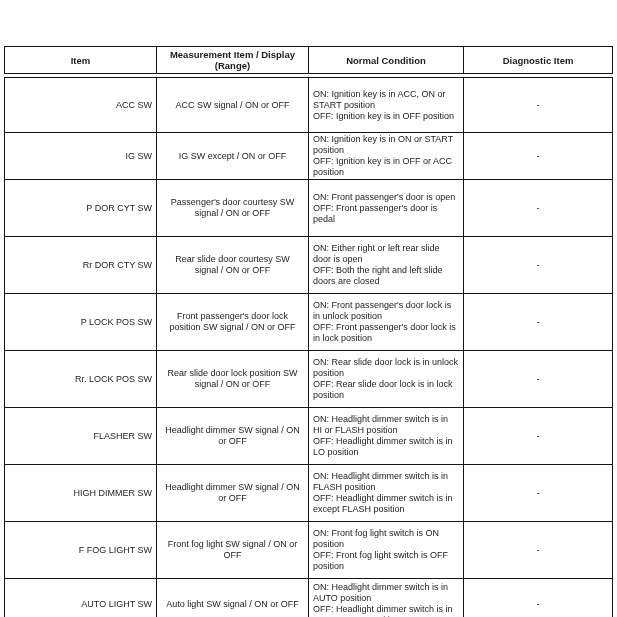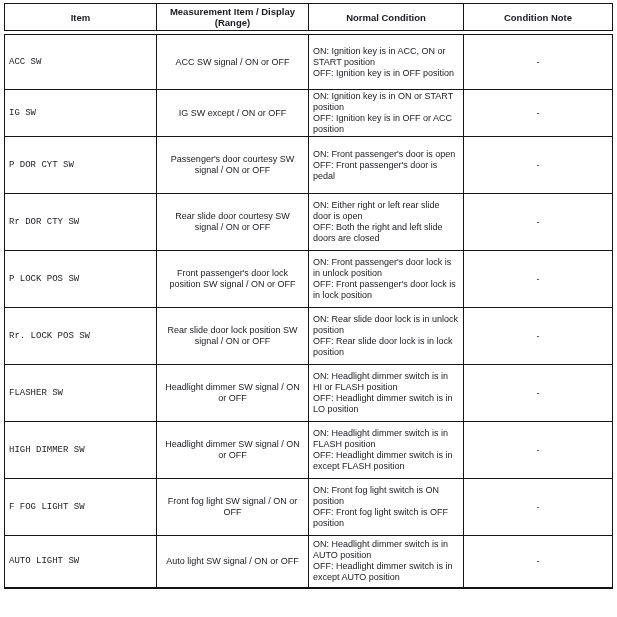--- a/index.html
+++ b/index.html
@@ -22,20 +22,21 @@
     width: 608px;
     table-layout: fixed;
   }
   th, td {
     border: 1px solid #141414;
     overflow: hidden;
   }
   
   .tbl-head {
     margin-bottom: 3px;
+    margin-top: 43px;
   }
   .tbl-head th {
     font-size: 9.5px;
     font-weight: bold;
     line-height: 11px;
     text-align: center;
     vertical-align: middle;
     height: 25px;
     padding: 2px 3px;
     white-space: pre-line;
@@ -43,21 +44,21 @@
   
   .tbl-body {
     border-bottom: 2px solid #141414;
   }
   .tbl-body td {
     font-size: 9px;
     line-height: 11px;
     padding: 1px 4px;
     vertical-align: middle;
   }
-  td.c-item  { text-align: left; font-family: Liberation Mono, monospace; }
+  td.c-item  { text-align: right; }
   td.c-meas  { text-align: center; padding: 17px 6px; }
   td.c-cond  { text-align: left; white-space: pre-line; }
   td.c-note  { text-align: center; }
   tr.h55 td { height: 55px; }
   tr.h51 td { height: 51px; }
   tr.h52 td { height: 52px; }
   tr.h47 td { height: 47px; }
   tr.h28 td { height: 28px; }
 </style>
 </head>
@@ -71,21 +72,21 @@
         <col style="width:152px">
         <col style="width:155px">
         <col style="width:149px">
     </colgroup>
     <tbody>
         <tr>
       <th>Item</th>
       <th>Measurement Item / Display
 (Range)</th>
       <th>Normal Condition</th>
-      <th>Condition Note</th>
+      <th>Diagnostic Item</th>
     </tr>
   </tbody>
     </table>
 
   <table class="tbl-body">
     <colgroup>
       <col style="width:152px">
         <col style="width:152px">
         <col style="width:155px">
         <col style="width:149px">

